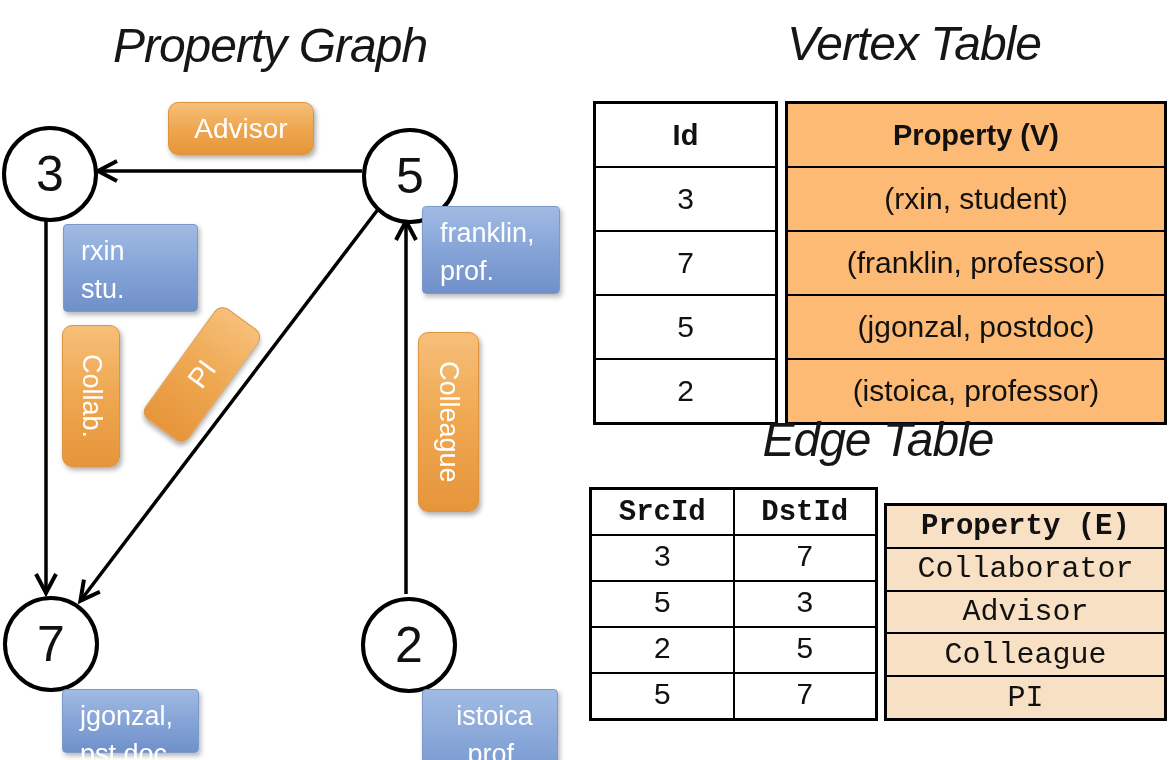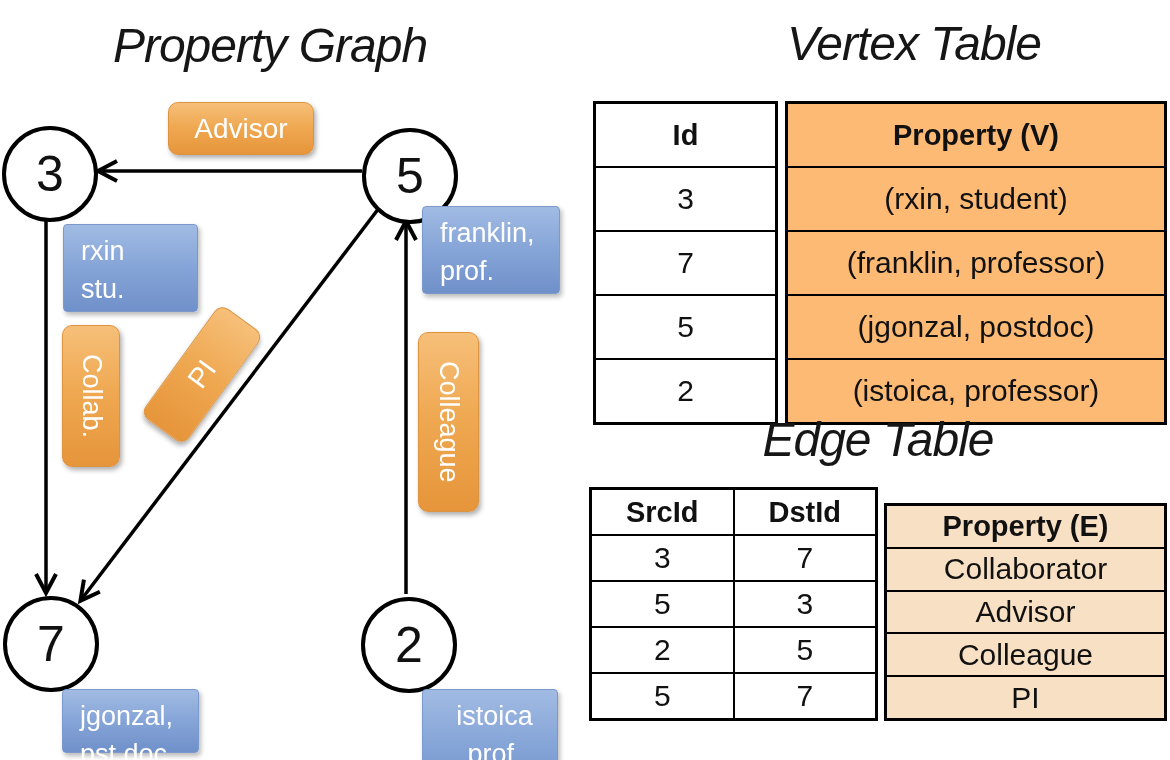--- a/index.html
+++ b/index.html
@@ -145,21 +145,21 @@
           <div class="cell">(jgonzal, postdoc)</div>
         </div>
       <div class="trow">
           <div class="cell">(istoica, professor)</div>
         </div>
     </div>
   </div>
 
   <div class="title" style="left:589px;top:400px;width:578px;margin-top:12px;">Edge Table</div>
 
-  <div class="tbl" style="left:589px;top:487px;width:578px;height:234px;">
+  <div class="tbl" style="left:589px;top:487px;width:578px;height:234px;font-family:Liberation Mono, monospace;">
     <div class="sub" style="width:289px;">
       <div class="trow">
         <div class="cell hdr split">SrcId</div>
         <div class="cell hdr">DstId</div>
       </div>
       <div class="trow">
         <div class="cell split">3</div>
         <div class="cell">7</div>
       </div>
       <div class="trow">

